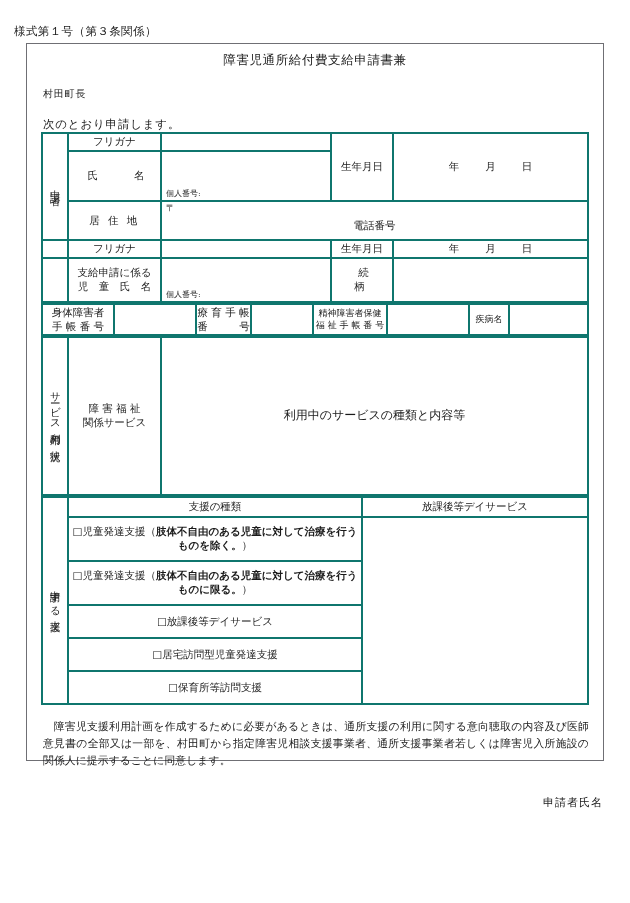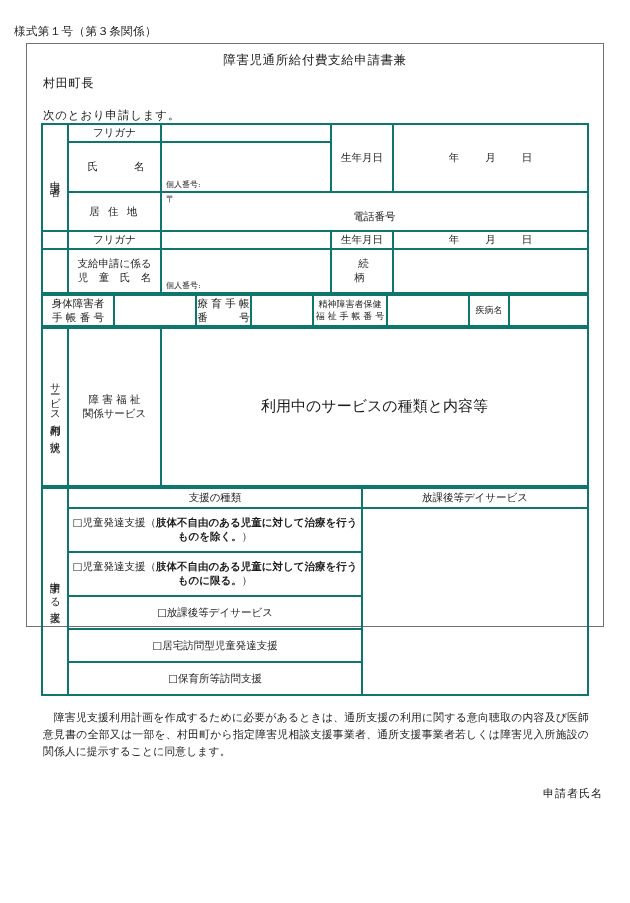--- a/index.html
+++ b/index.html
@@ -29,39 +29,39 @@
     font-size: 11.5px;
     letter-spacing: 0.4px;
     white-space: nowrap;
   }
   
   .doc-frame {
     position: absolute;
     left: 26px;
     top: 43px;
     width: 578px;
-    height: 584px;
+    height: 718px;
     border: 1px solid #6f6f74;
     box-sizing: border-box;
     background: #fff;
   }
   
   .title-block {
     margin-top: 7px;
     text-align: center;
     font-size: 12.5px;
     line-height: 1.45;
     letter-spacing: 0.6px;
   }
   .title-line { white-space: nowrap; }
 
   
   .addressee {
-    margin: 6px 0 0 16px;
-    font-size: 12px;
+    margin: 18px 0 0 16px;
+    font-size: 10px;
     letter-spacing: 0.8px;
   }
   .leadin {
     margin: 16px 0 0 16px;
     font-size: 11.5px;
     letter-spacing: 0.8px;
   }
 
   
   .appdate {
@@ -124,21 +124,21 @@
     font-size: 9px;
   }
   .ymd { letter-spacing: 0; }
   .ymd span { display: inline-block; }
   .ymd .g1 { margin-right: 26px; }
   .ymd .g2 { margin-right: 26px; }
 
   .svc-head {
     text-align: left;
     padding: 2px 0 0 4px;
-    font-size: 15px;
+    font-size: 12px;
     vertical-align: top;
   }
 
   
   .chk-row td { height: 31px; }
   .chk-cell {
     text-align: left;
     padding: 3px 4px 3px 6px;
     font-size: 10.5px;
     line-height: 1.45;

